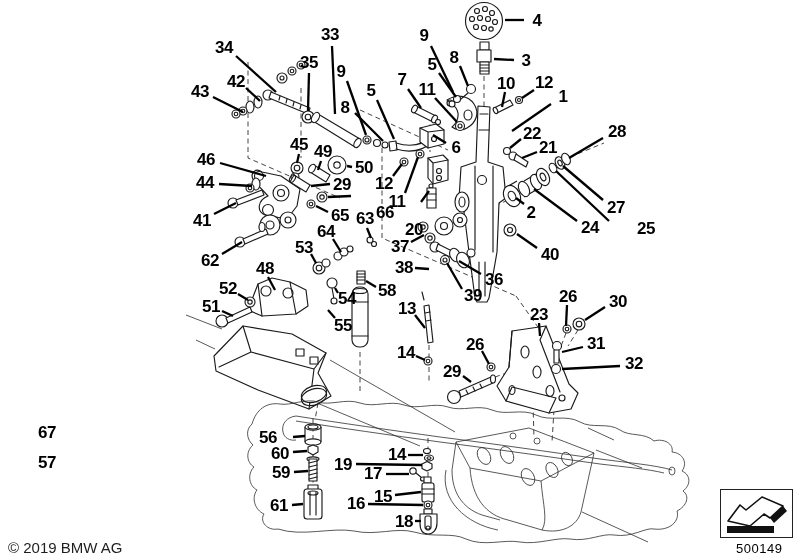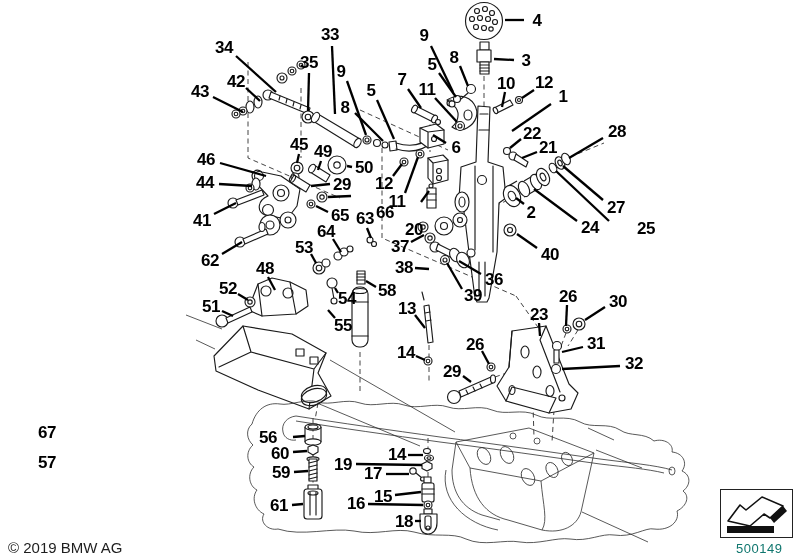--- a/index.html
+++ b/index.html
@@ -8,21 +8,21 @@
   .stage svg.art{position:absolute;left:0;top:0;}
   .ln{fill:none;stroke:#1b1b1b;stroke-width:1.15;stroke-linecap:round;stroke-linejoin:round;}
   .fw{fill:#ffffff;stroke:#1b1b1b;stroke-width:1.15;stroke-linejoin:round;}
   .dash{fill:none;stroke:#2f2f2f;stroke-width:0.9;stroke-dasharray:5 3.5;}
   .thin{fill:none;stroke:#2f2f2f;stroke-width:0.8;}
   .leader{stroke:#000;stroke-width:2.3;}
   #callout-layer{position:absolute;left:0;top:0;width:100%;height:100%;pointer-events:none;}
   .callout{position:absolute;transform:translate(-50%,-50%);font-weight:700;font-size:17px;
            line-height:1;color:#000;white-space:nowrap;letter-spacing:-0.5px;}
   .copyright{position:absolute;left:8px;top:539px;font-size:15px;color:#1e1e1e;}
-  .plate-id{position:absolute;left:736px;top:541px;font-size:13px;color:#0f766e;letter-spacing:0.5px;}
+  .plate-id{position:absolute;left:736px;top:541px;font-size:13px;color:#000000;letter-spacing:0.5px;}
   .arrow-box{position:absolute;left:720px;top:489px;width:73px;height:49px;border:1.5px solid #222;
              box-sizing:border-box;background:#fff;}
 </style>
 </head>
 <body>
 
 <div class="stage">
 
   <svg class="art" width="800" height="560" viewBox="0 0 800 560">
 

